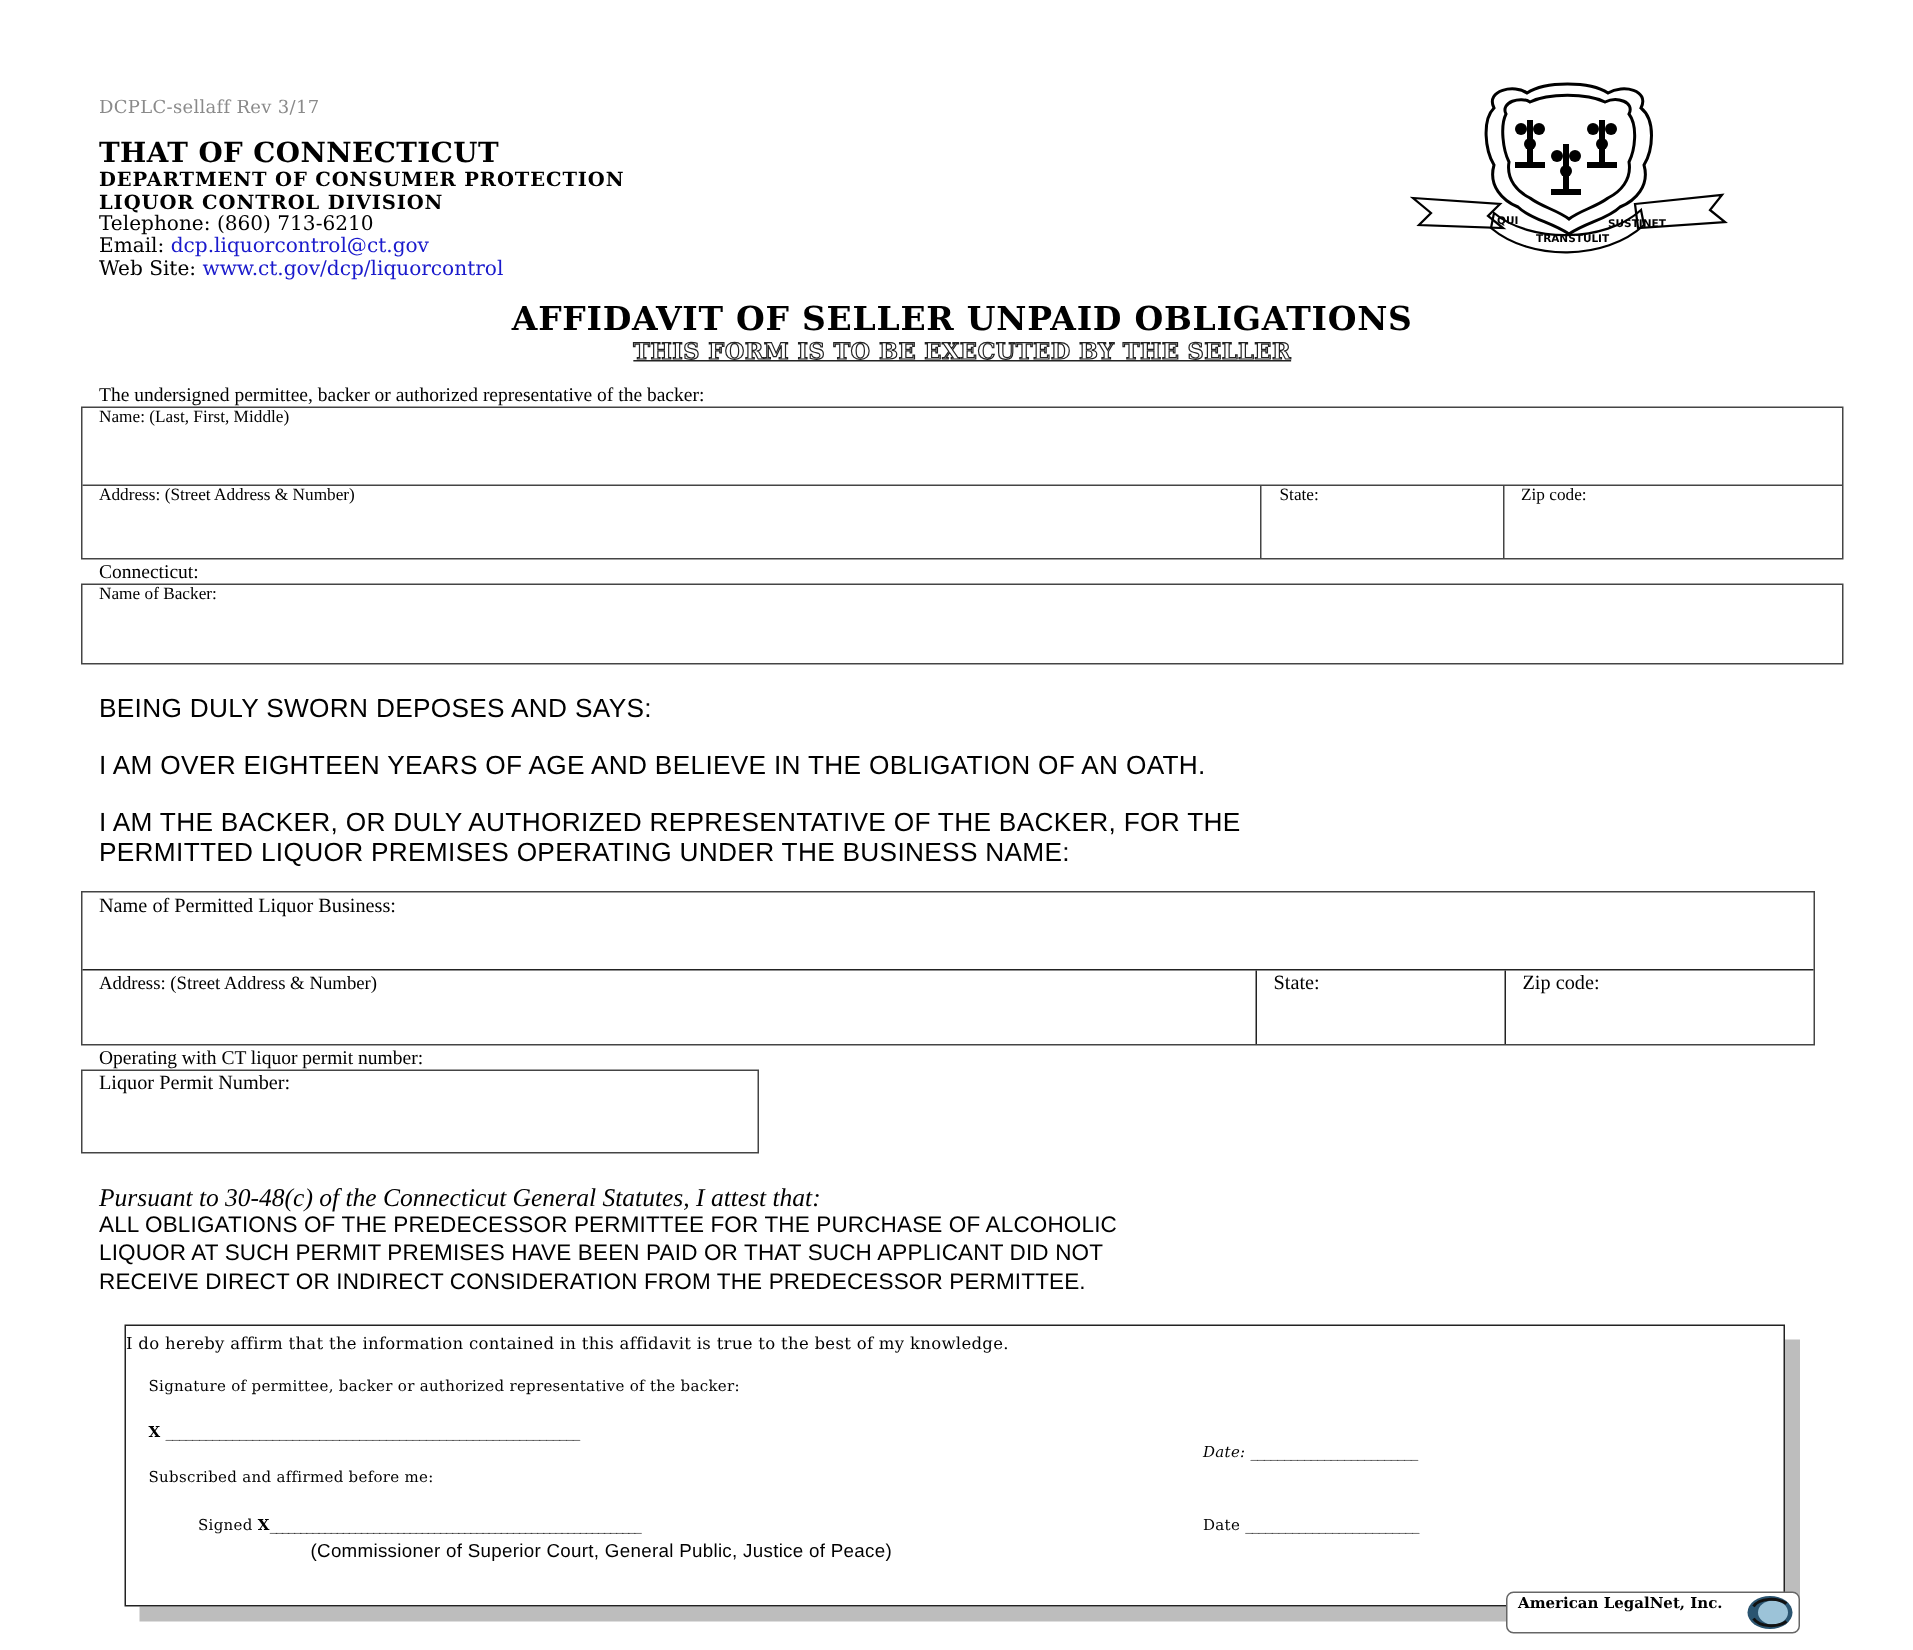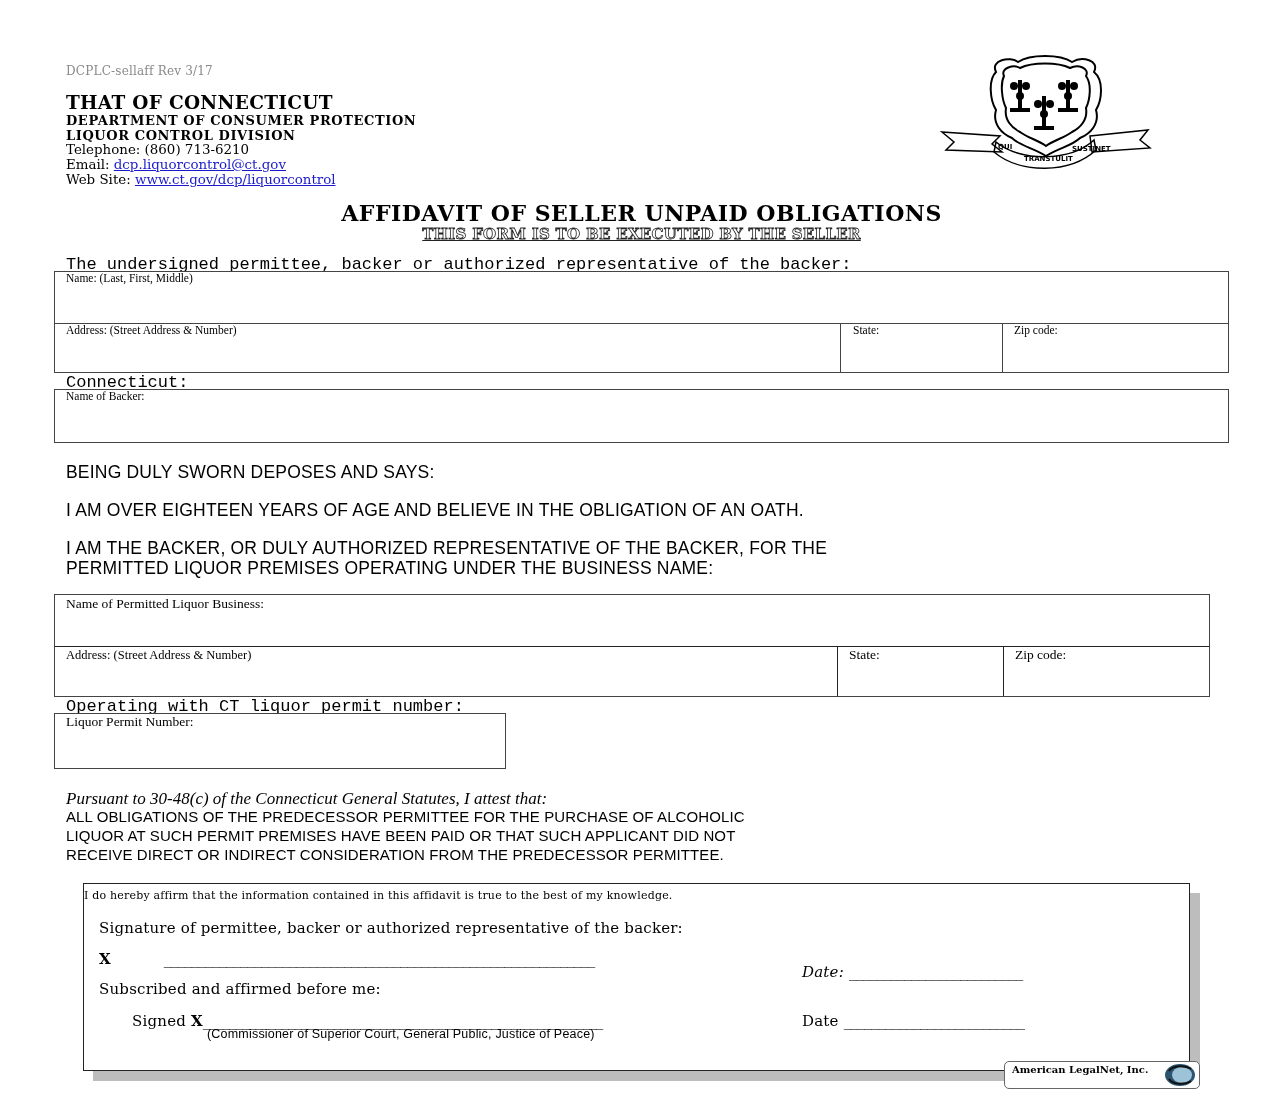--- a/index.html
+++ b/index.html
@@ -3,34 +3,34 @@
 <meta charset="utf-8">
 <style>
   html, body { margin:0; padding:0; background:#fff; }
   body { width:1275px; height:1100px; position:relative; overflow:hidden; font-family:"Liberation Serif", serif; color:#000; }
   .abs { position:absolute; white-space:nowrap; }
   .rev { left:66px; top:64px; font-size:12px; color:#8a8a8a; font-family:"DejaVu Serif", serif; letter-spacing:0.2px; }
   .state { left:66px; top:92px; font-size:18.5px; font-weight:bold; font-family:"DejaVu Serif", serif; letter-spacing:0.3px; }
   .dept { left:66px; top:113px; font-size:13px; font-weight:bold; font-family:"DejaVu Serif", serif; letter-spacing:0.6px; }
   .div { left:66px; top:128px; font-size:13px; font-weight:bold; font-family:"DejaVu Serif", serif; letter-spacing:0.6px; }
   .contact { left:66px; font-size:13.4px; font-family:"DejaVu Serif", serif; }
-  .contact a { color:#1a1acc; text-decoration:underline; }
+  .contact a { color:#1a1acc; }
   .title { left:0; width:1283px; text-align:center; top:200px; font-size:22px; font-weight:bold; font-family:"DejaVu Serif", serif; letter-spacing:0.5px; }
   .subtitle { left:0; width:1283px; text-align:center; top:225px; font-size:15px; font-family:"DejaVu Serif", serif; text-decoration:underline; color:#fff; -webkit-text-stroke:0.8px #222; letter-spacing:0.3px; font-weight:bold; }
-  .intro { left:66px; top:255px; font-size:17px; font-family:Liberation Mono, monospace; }
+  .intro { left:66px; top:255px; font-size:13px; font-family:Liberation Serif, serif; }
   .box { position:absolute; border:1px solid #444; box-sizing:border-box; }
   .cell { position:absolute; box-sizing:border-box; }
   .lbl { position:absolute; font-size:11.5px; font-family:"Liberation Serif", serif; white-space:nowrap; }
   .lbl2 { position:absolute; font-size:13.5px; font-family:"Liberation Serif", serif; white-space:nowrap; }
   .field { position:absolute; left:0; right:0; bottom:0; border:none; background:transparent; outline:none; font-family:"Liberation Serif", serif; font-size:13px; }
   .caps { left:66px; font-size:17.5px; font-family:"Liberation Sans", sans-serif; letter-spacing:0.2px; }
   .ital { left:66px; top:789px; font-size:17px; font-style:italic; font-family:"Liberation Serif", serif; }
   .caps2 { left:66px; font-size:15px; font-family:"Liberation Sans", sans-serif; letter-spacing:0.1px; }
   .sigbox { position:absolute; left:83px; top:883px; width:1107px; height:188px; border:1.5px solid #222; box-sizing:border-box; background:#fff; box-shadow:10px 10px 0 #bdbdbd; }
-  .sig { position:absolute; font-size:15px; font-family:"DejaVu Serif", serif; white-space:nowrap; letter-spacing:0.2px; }
+  .sig { position:absolute; font-size:10px; font-family:"DejaVu Serif", serif; white-space:nowrap; letter-spacing:0.2px; }
   .badge { position:absolute; left:1004px; top:1061px; width:196px; height:28px; border:1px solid #666; border-radius:5px; background:#fff; box-sizing:border-box; }
 </style>
 </head>
 <body>
 
 <div class="abs rev">DCPLC-sellaff   Rev 3/17</div>
 <div class="abs state">THAT OF CONNECTICUT</div>
 <div class="abs dept">DEPARTMENT OF CONSUMER PROTECTION</div>
 <div class="abs div">LIQUOR CONTROL DIVISION</div>
 <div class="abs contact" style="top:142px;">
@@ -140,21 +140,21 @@
 <div class="abs ital">Pursuant to 30-48(c) of the Connecticut General Statutes, I attest that:</div>
 <div class="abs caps2" style="top:808px;">ALL OBLIGATIONS OF THE PREDECESSOR PERMITTEE FOR THE PURCHASE OF ALCOHOLIC</div>
 <div class="abs caps2" style="top:827px;">LIQUOR AT SUCH PERMIT PREMISES HAVE BEEN PAID OR THAT SUCH APPLICANT DID NOT</div>
 <div class="abs caps2" style="top:846px;">RECEIVE DIRECT OR INDIRECT CONSIDERATION FROM THE PREDECESSOR PERMITTEE.</div>
 
 <div class="sigbox">
   <div class="sig" style="left:0; width:100%; top:5px; font-size:11px;">I do hereby affirm that the information contained in this affidavit is true to the best of my knowledge.</div>
   <div class="sig" style="left:15px; top:35px;">Signature of permittee, backer or authorized representative of the backer:</div>
   <div class="sig" style="left:15px; top:66px;">
     <b>X</b>
-    <span style="letter-spacing:-0.55px;margin-left:48px;">______________________________________________________________</span>
+    <span style="letter-spacing:-0.55px;">______________________________________________________________</span>
   </div>
   <div class="sig" style="left:718px; top:79px;font-style:italic;">
     <span>Date: </span><span style="letter-spacing:-0.55px;">_________________________</span>
   </div>
   <div class="sig" style="left:15px; top:96px;">Subscribed and affirmed before me:</div>
   <div class="sig" style="left:15px; top:128px;margin-left:33px;">
     <span>Signed </span><b>X</b><span style="letter-spacing:-0.95px;">_____________________________________________________________</span>
   </div>
   <div class="sig" style="left:718px; top:128px;">
     <span>Date </span><span style="letter-spacing:-0.55px;">__________________________</span>

